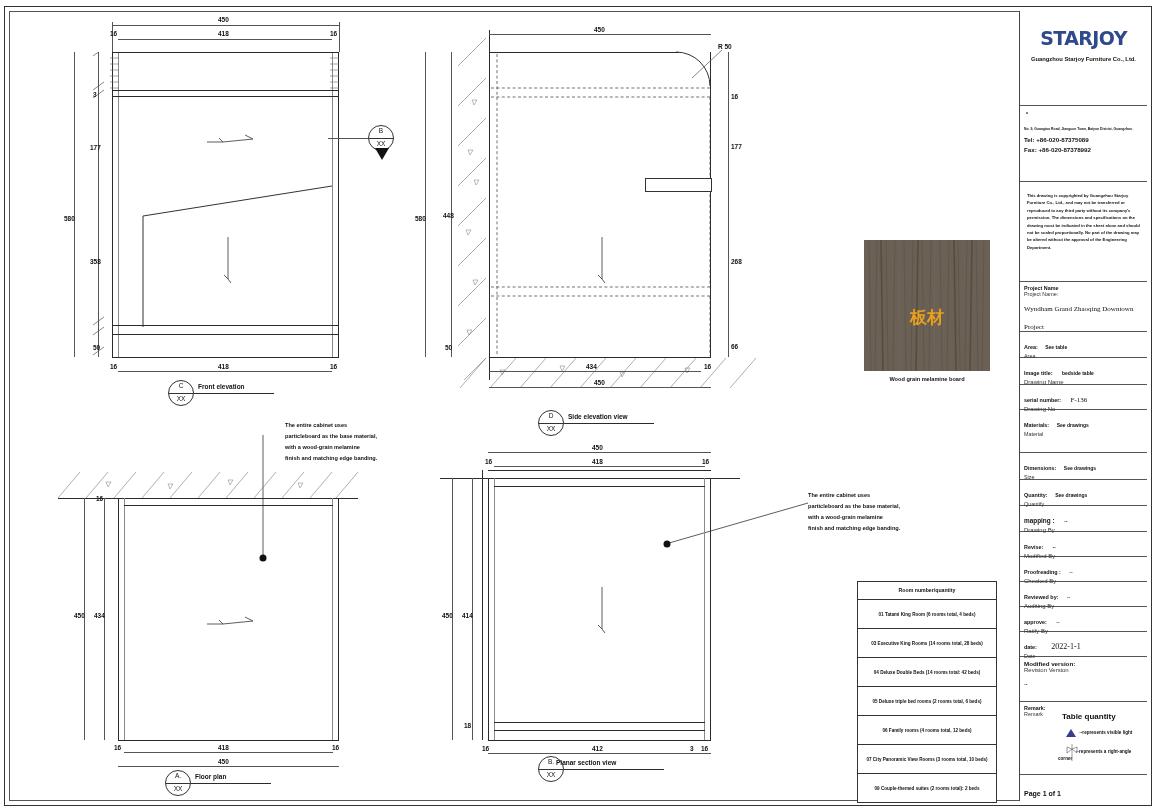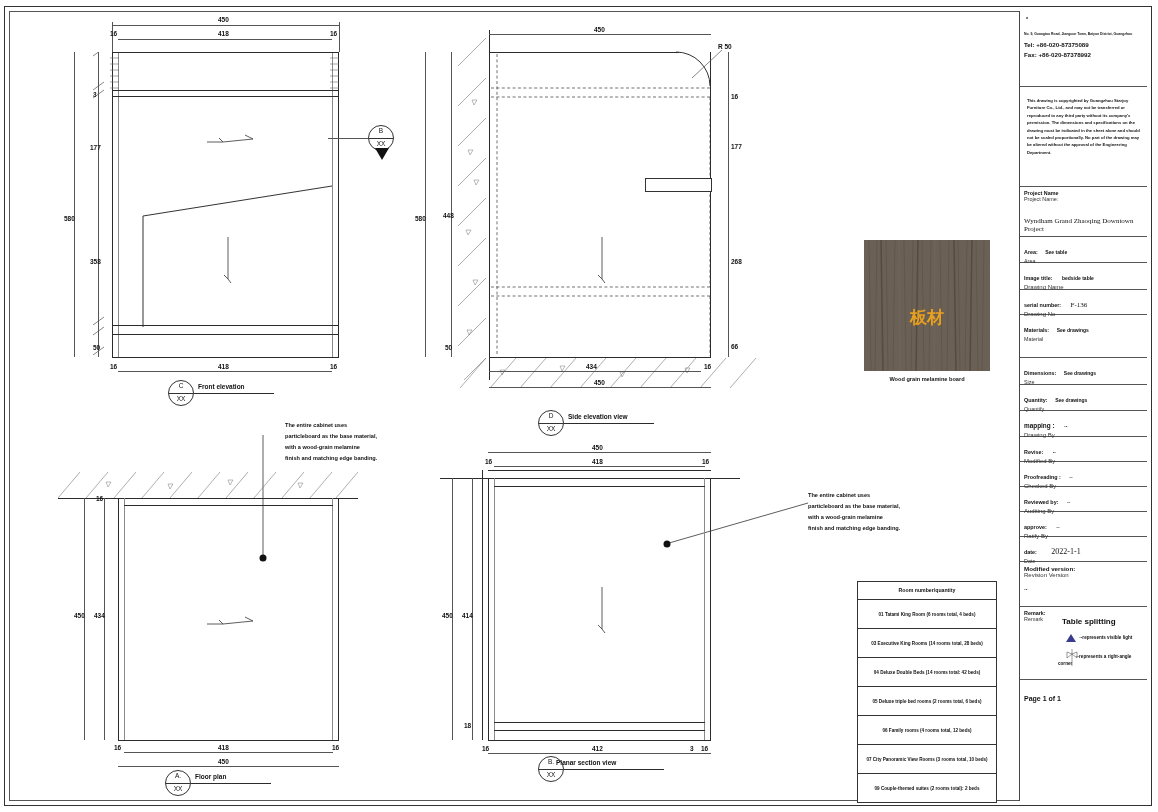--- a/index.html
+++ b/index.html
@@ -438,36 +438,40 @@
     <div class="r">
         <span>07 City Panoramic View Rooms (3 rooms total, 10 beds)</span>
       </div>
     <div class="r">
         <span>09 Couple-themed suites (2 rooms total): 2 beds</span>
       </div>
   </div>
 
   <div id="tb">
 
+    <div class="tbcell" style="height:95px;padding-top:16px;">
+      <div id="logo">STARJOY</div>
+      <div id="cname">Guangzhou Starjoy Furniture Co., Ltd.</div>
+    </div>
 
     <div class="tbcell" style="height:76px;">
       <div class="lbl" style="margin:2px 0 10px 2px;">*</div>
       <div class="addr">No. 9, Guangtou Road, Jiangcun Town, Baiyun District, Guangzhou</div>
       <div class="tel" style="margin-top:4px;">Tel: +86-020-87375089</div>
       <div class="tel">Fax: +86-020-87378992</div>
     </div>
 
     <div class="tbcell" style="height:100px;padding:10px 7px;">
       <div class="legaltxt">This drawing is copyrighted by Guangzhou Starjoy Furniture Co., Ltd., and may not be transferred or reproduced to any third party without its company's permission. The dimensions and specifications on the drawing must be indicated in the sheet alone and should not be scaled proportionally. No part of the drawing may be altered without the approval of the Engineering Department.</div>
     </div>
 
     <div class="tbcell" style="height:50px;">
       <div class="lbl">Project Name</div>
       <div class="lbl2">Project Name:</div>
-      <div class="val" style="white-space:normal;line-height:8px;margin-top:15px;">Wyndham Grand Zhaoqing Downtown Project</div>
+      <div class="val" style="white-space:normal;line-height:18px;margin-top:3px;">Wyndham Grand Zhaoqing Downtown Project</div>
     </div>
 
     <div class="tbcell" style="height:26px;">
       <span class="lbl">Area:</span>
       <span class="valsm" style="margin-left:3px;">See table</span>
       <div class="lbl2">Area</div>
     </div>
 
     <div class="tbcell" style="height:27px;">
       <span class="lbl">Image title:</span>
@@ -537,21 +541,21 @@
 
     <div class="tbcell" style="height:45px;">
       <div class="lbl" style="font-size:6.2px;">Modified version:</div>
       <div class="lbl2" style="font-size:6px;">Revision Version</div>
       <div class="valsm" style="margin-top:8px;">--</div>
     </div>
 
     <div class="tbcell" style="height:73px;position:relative;">
       <div class="lbl">Remark:</div>
       <div class="lbl2">Remark</div>
-      <div style="position:absolute;left:42px;top:10px;font-size:8px;font-weight:bold;">Table splitting</div>
+      <div style="position:absolute;left:42px;top:10px;font-size:8px;font-weight:bold;">Table quantity</div>
       <div style="position:absolute;left:40px;top:28px;font-size:4.6px;font-weight:bold;">
         <svg style="position:absolute;left:5px;top:-2px;width:12px;height:11px;" viewBox="0 0 12 11">
           <polygon points="6,1 11,9 1,9" fill="#3b3b8f"></polygon>
         </svg>
         <span style="display:inline-block;width:4px;"></span>
         <span style="margin-left:14px;">--represents visible light</span>
       </div>
       <div style="position:absolute;left:38px;top:46px;font-size:4.6px;font-weight:bold;width:86px;line-height:7px;">
         <svg style="position:absolute;left:6px;top:-4px;width:16px;height:18px;" viewBox="0 0 16 18">
           <line x1="8" y1="0" x2="8" y2="17" stroke="#777" stroke-width=".7"></line>

